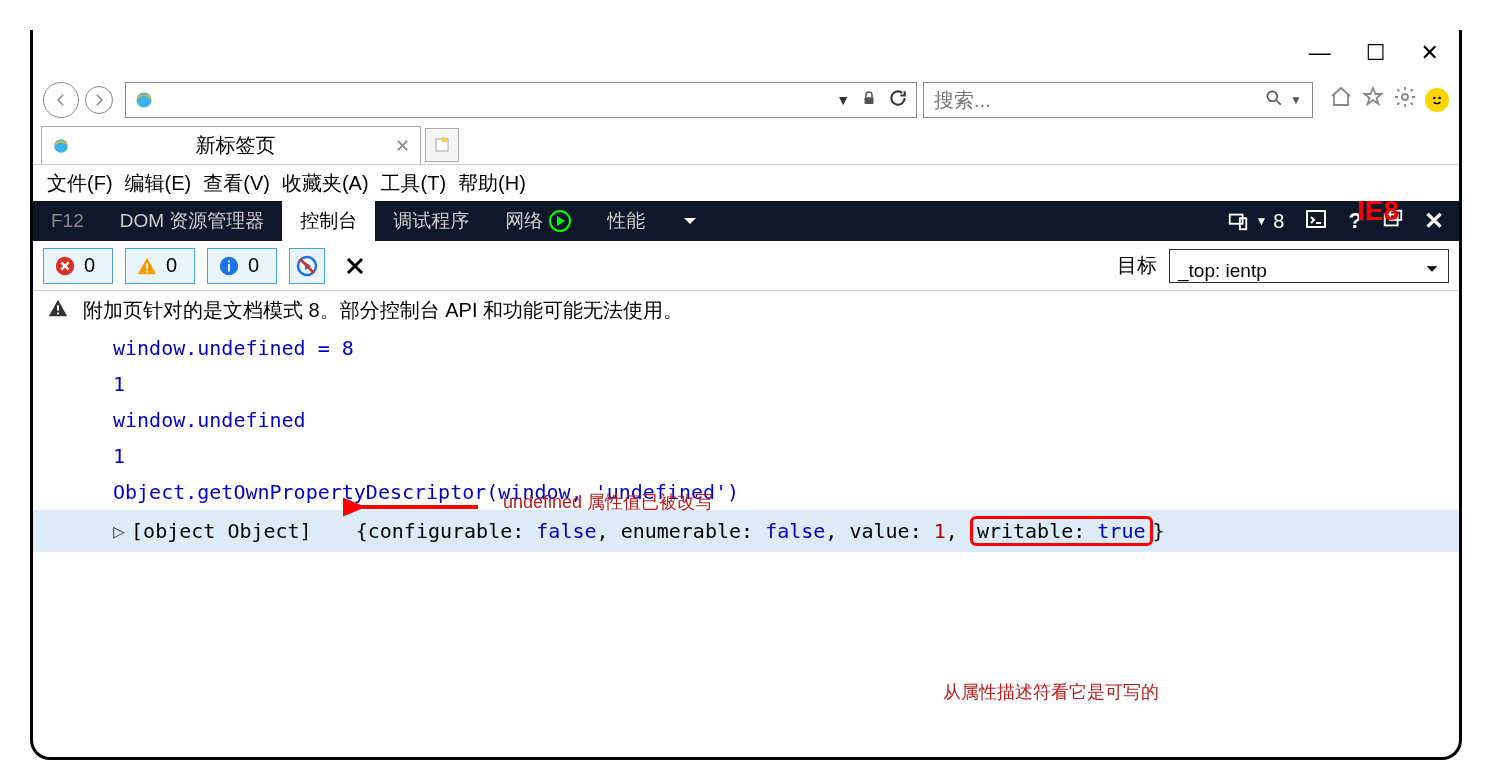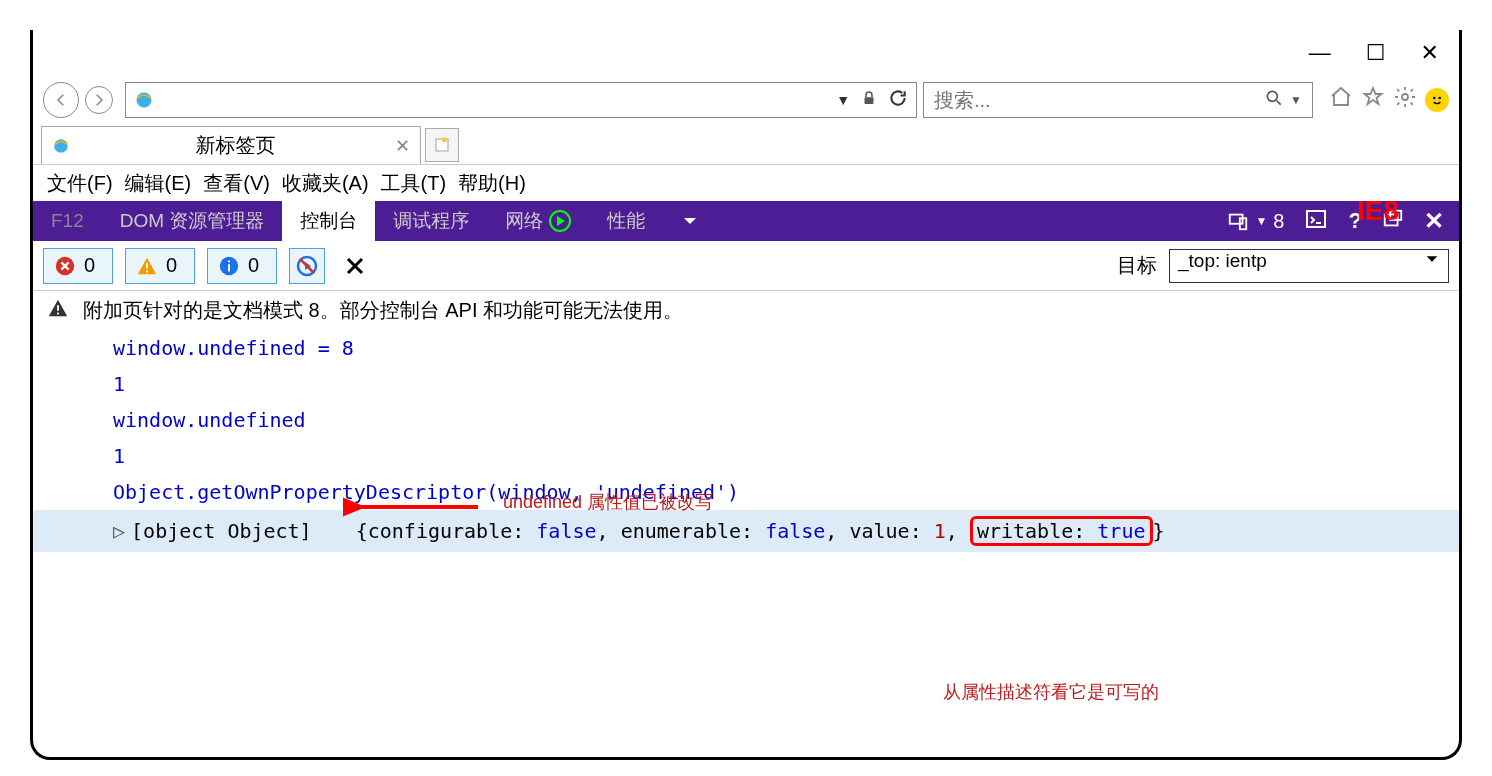--- a/index.html
+++ b/index.html
@@ -21,32 +21,32 @@
 .nav-icons { display: flex; align-items: center; gap: 8px; margin-left: 10px; color: #666; }
 .nav-icons > span { font-size: 22px; }
 .smiley { width: 24px; height: 24px; border-radius: 50%; background: #ffd500; display: flex; align-items: center; justify-content: center; font-size: 14px; }
 .tabbar { height: 40px; display: flex; align-items: flex-end; border-bottom: 1px solid #ccc; text-align: center; }
 .tab { height: 38px; min-width: 380px; border: 1px solid #aaa; border-bottom: none; display: flex; align-items: center; padding: 0 10px; margin-left: 8px; background: #fff; }
 .tab .tab-title { flex: 1; font-size: 20px; margin-left: 6px; }
 .tab .tab-close { color: #888; font-size: 18px; cursor: pointer; }
 .newtab-btn { width: 34px; height: 34px; border: 1px solid #aaa; margin-left: 4px; margin-bottom: 2px; display: flex; align-items: center; justify-content: center; background: #f5f5f5; }
 .menubar { height: 36px; display: flex; align-items: center; padding: 0 8px; font-size: 20px; }
 .menubar span { padding: 2px 6px; cursor: pointer; }
-.devtools-tabs { height: 40px; background: #4c1d95; color: #fff; display: flex; align-items: center; font-size: 19px; }
+.devtools-tabs { height: 40px; background: #0f172a; color: #fff; display: flex; align-items: center; font-size: 19px; }
 .devtools-tabs .dt-tab { padding: 0 18px; height: 100%; display: flex; align-items: center; cursor: pointer; color: #ccc; white-space: nowrap; }
 .devtools-tabs .dt-tab.active { background: #fff; color: #000; }
 .devtools-tabs .dt-f12 { color: #888; padding: 0 18px; }
 .devtools-tabs .dt-right { margin-left: auto; display: flex; align-items: center; gap: 20px; padding-right: 15px; }
 .devtools-tabs .dt-right svg, .devtools-tabs .dt-right span { color: #fff; }
 .console-toolbar { height: 50px; display: flex; align-items: center; padding: 0 10px; gap: 12px; border-bottom: 1px solid #ccc; }
 .filter-box { border: 1.5px solid #4aa3df; height: 36px; display: flex; align-items: center; padding: 0 10px; gap: 8px; background: #eaf4fb; min-width: 70px; }
 .filter-box .count { font-size: 20px; }
 .tb-btn { width: 36px; height: 36px; display: flex; align-items: center; justify-content: center; }
 .target-label { margin-left: auto; font-size: 20px; }
-.target-select { width: 280px; height: 34px; border: 1.5px solid #333; display: flex; align-items: flex-start; justify-content: space-between; padding: 0 8px; font-size: 19px; }
+.target-select { width: 280px; height: 34px; border: 1.5px solid #333; display: flex; align-items: flex-end; justify-content: space-between; padding: 0 8px; font-size: 19px; }
 .console-body { font-family: Consolas, monospace; font-size: 20px; }
 .console-row { padding: 6px 10px 6px 50px; position: relative; min-height: 34px; display: flex; align-items: center; }
 .console-row.warn-row { padding-left: 50px; }
 .console-row .row-icon { position: absolute; left: 14px; top: 6px; }
 .code-blue { color: #0000cc; }
 .obj-row { background: #dcebf7; padding: 6px 10px 6px 50px; display: flex; align-items: center; }
 .obj-text { margin-left: 30px; }
 .obj-detail { margin-left: 44px; }
 .k { color: #000; }
 .v-false, .v-true { color: #0000cc; }

